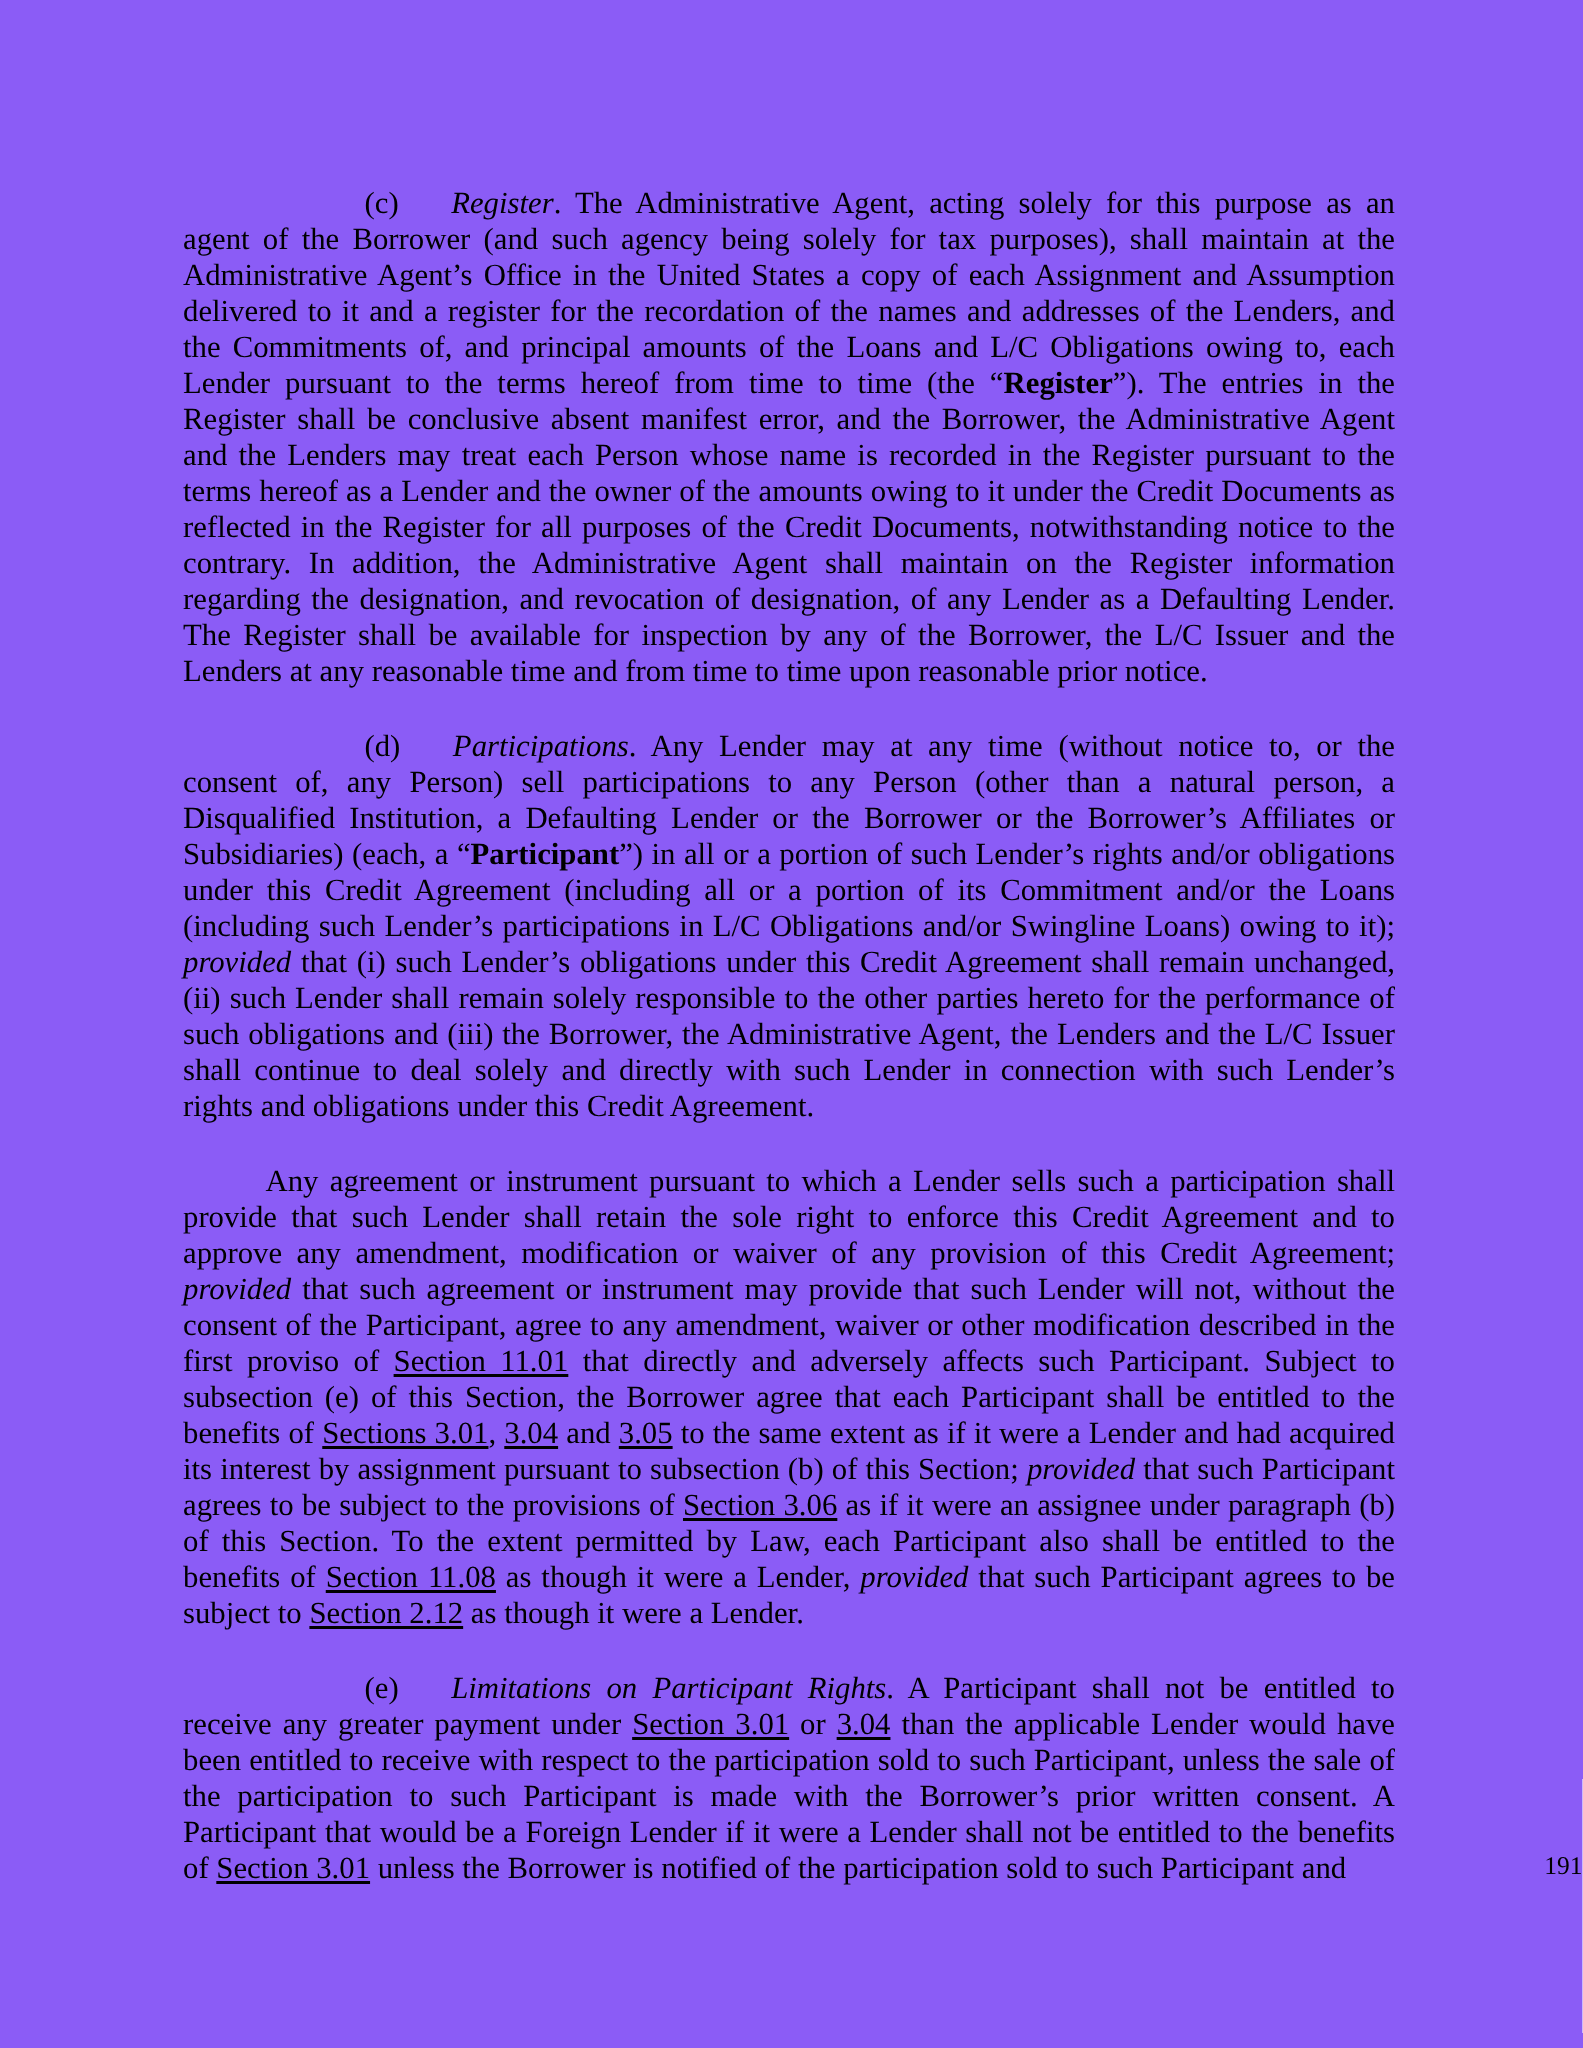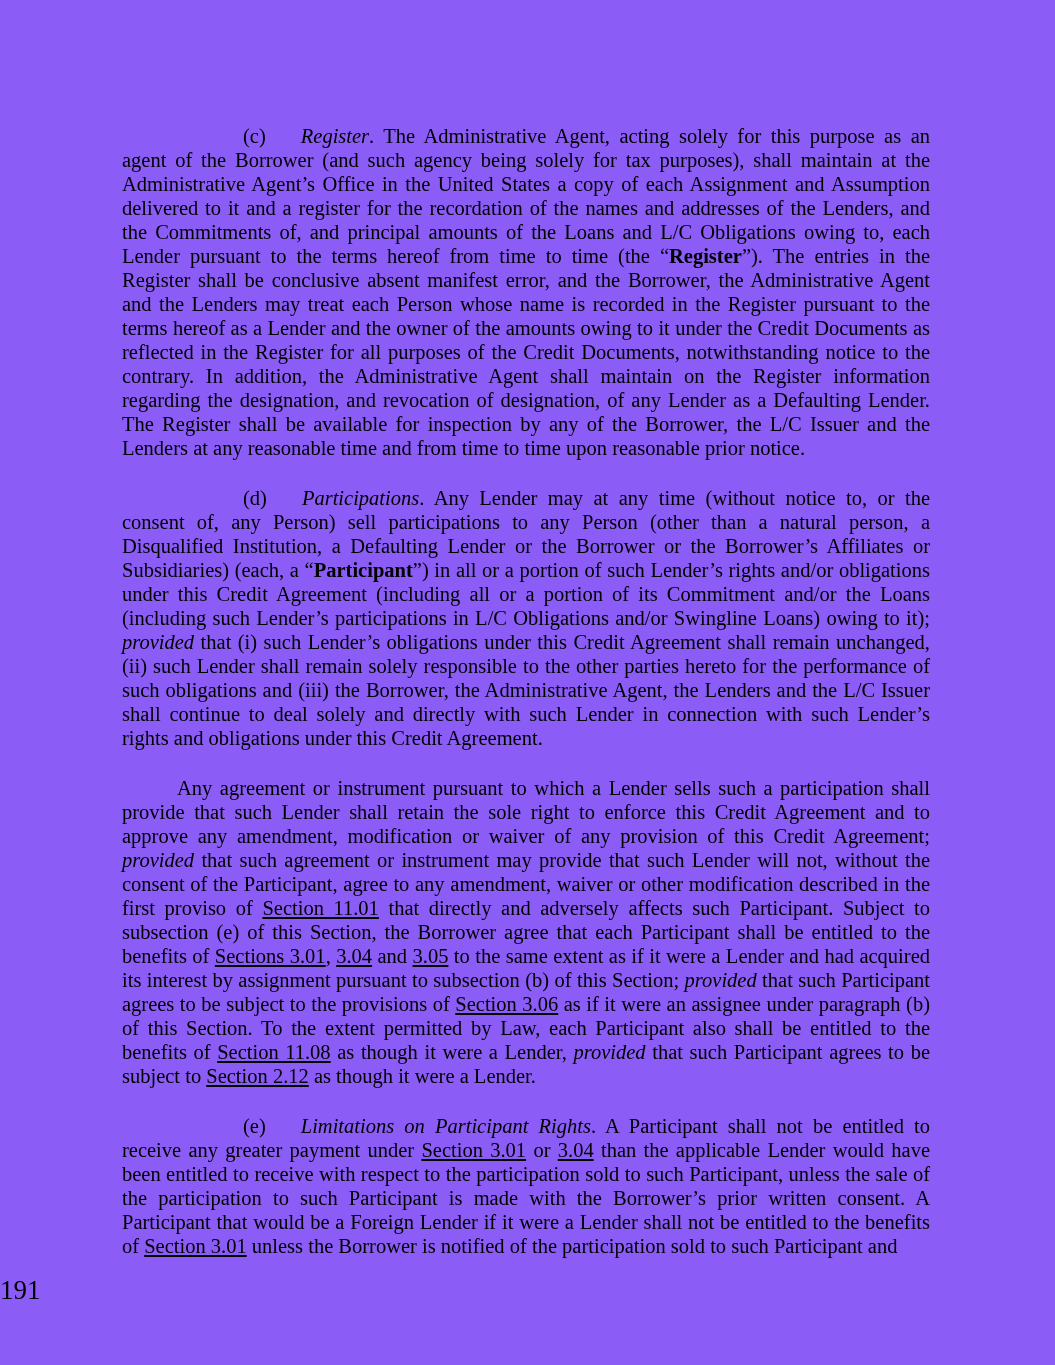--- a/index.html
+++ b/index.html
@@ -34,25 +34,25 @@
   .indent-flush  { text-indent: 55px; }
   .tab {
     display: inline-block;
     width: 35px;
   }
   .u { text-decoration: underline; margin-top: 20px; }
   em { font-style: italic; }
   strong { font-weight: bold; }
   .page-number {
     position: absolute;
-    top: 1278px;
+    top: 1232px;
     left: 0;
     width: 100%;
-    text-align: left;
-    font-size: 27px;
+    text-align: right;
+    font-size: 17px;
     line-height: 24px;
     color: #000000;
   }
 </style>
 </head>
 <body>
 
 <div class="page">
   <div class="content">
       <p class="para indent-letter"><span>(c)</span><span class="tab"></span><em>Register</em><span>.  The Administrative Agent, acting solely for this purpose as an agent of the Borrower (and such agency being solely for tax purposes), shall maintain at the Administrative Agent’s Office in the United States a copy of each Assignment and Assumption delivered to it and a register for the recordation of the names and addresses of the Lenders, and the Commitments of, and principal amounts of the Loans and L/C Obligations owing to, each Lender pursuant to the terms hereof from time to time (the “</span><strong>Register</strong><span>”).  The entries in the Register shall be conclusive absent manifest error, and the Borrower, the Administrative Agent and the Lenders may treat each Person whose name is recorded in the Register pursuant to the terms hereof as a Lender and the owner of the amounts owing to it under the Credit Documents as reflected in the Register for all purposes of the Credit Documents, notwithstanding notice to the contrary.  In addition, the Administrative Agent shall maintain on the Register information regarding the designation, and revocation of designation, of any Lender as a Defaulting Lender.  The Register shall be available for inspection by any of the Borrower, the L/C Issuer and the Lenders at any reasonable time and from time to time upon reasonable prior notice.</span></p>

